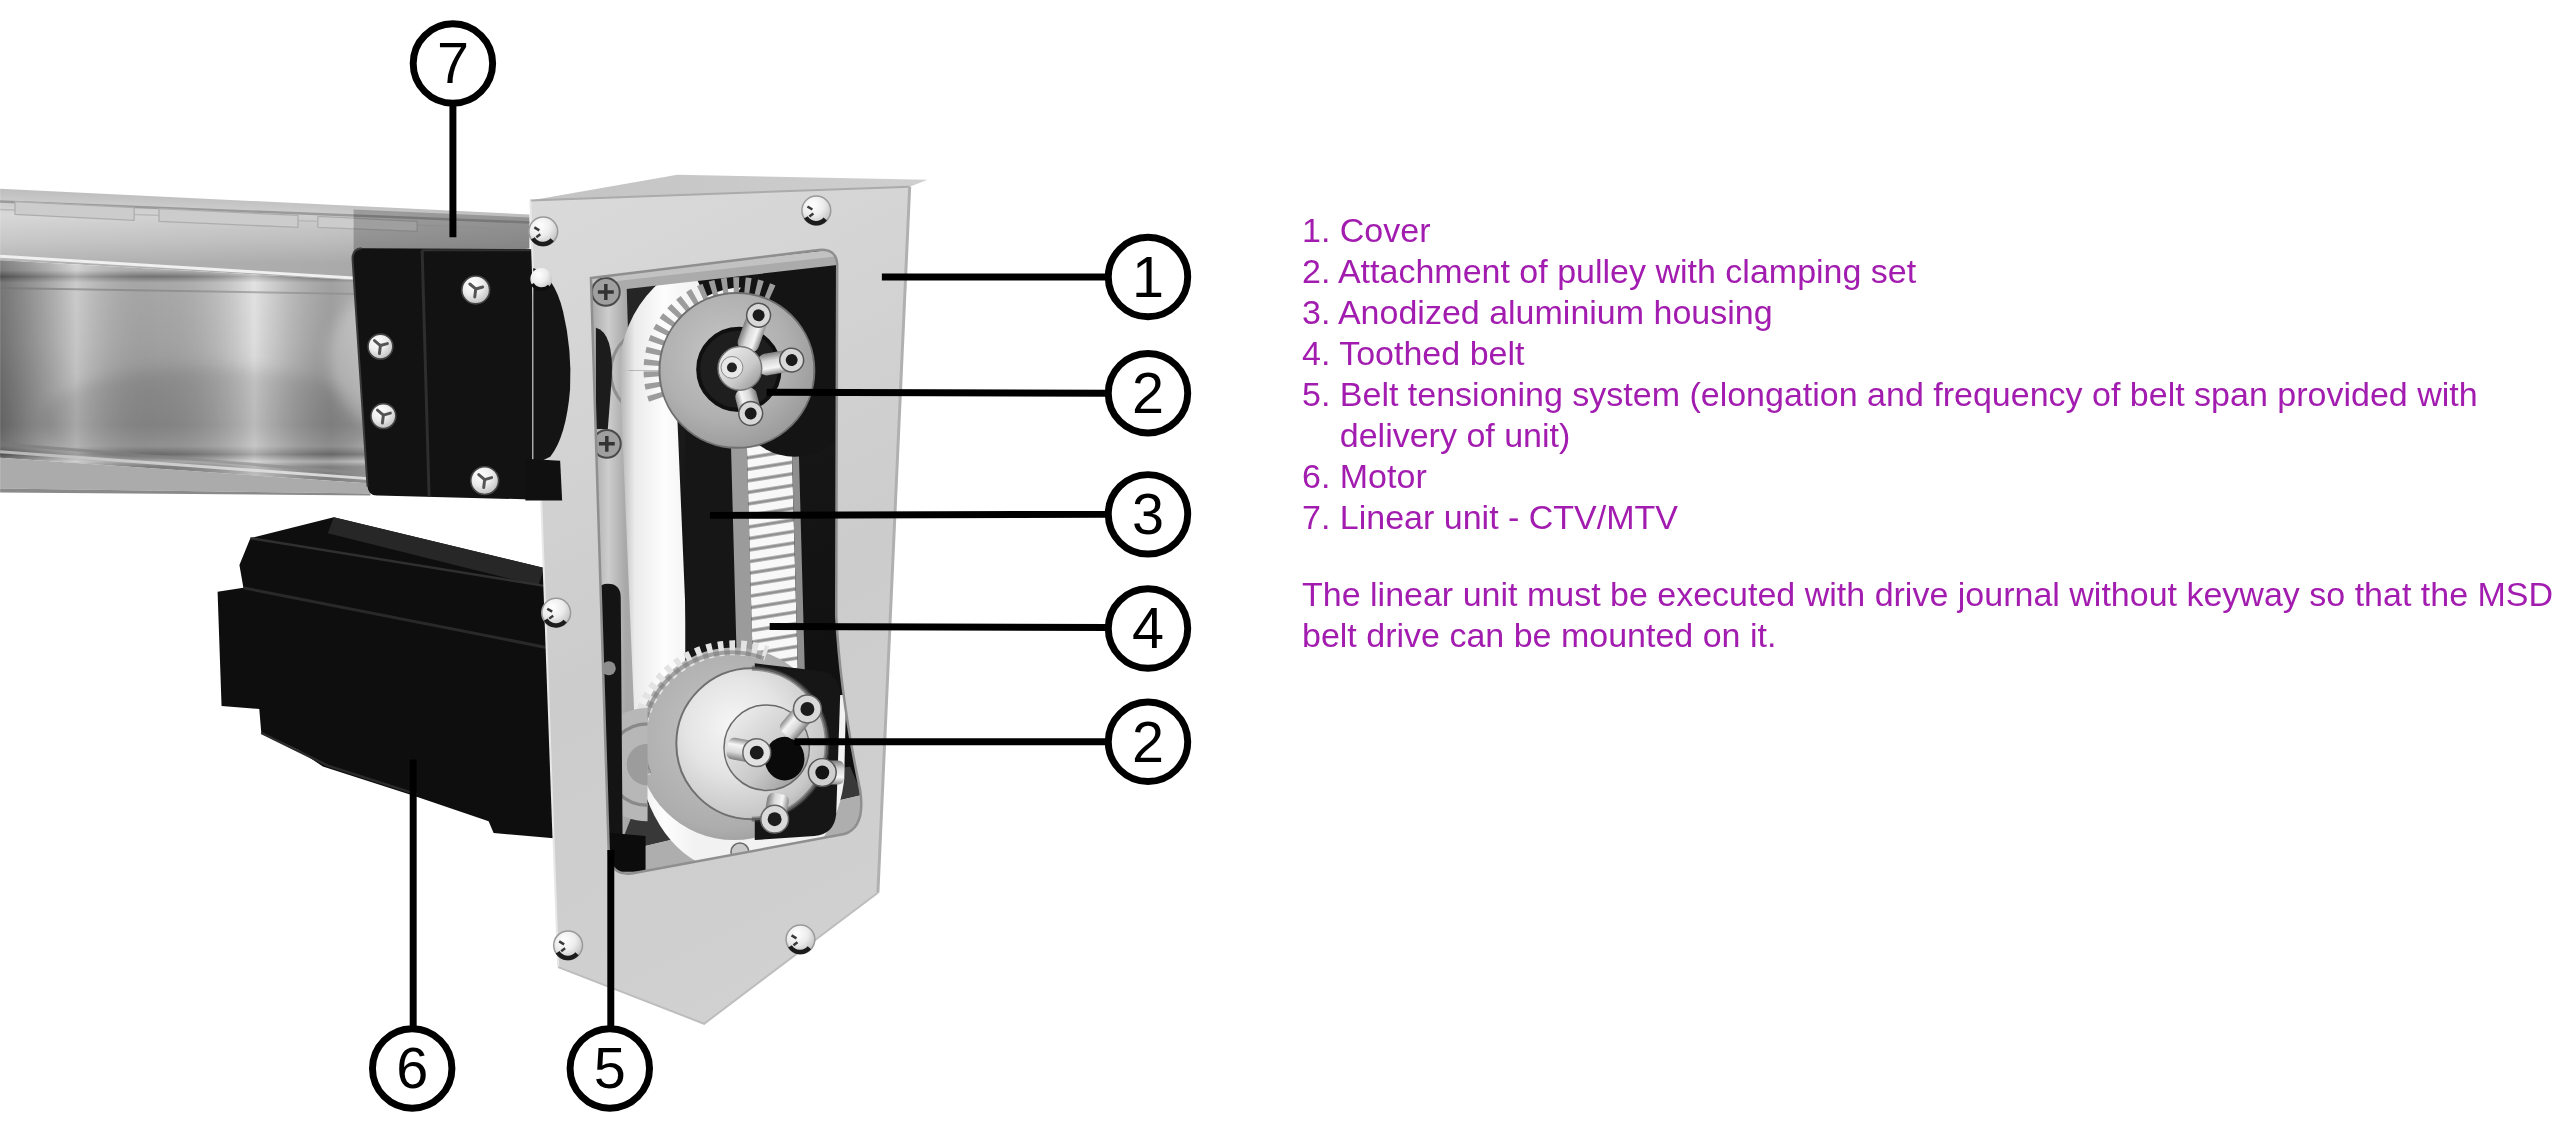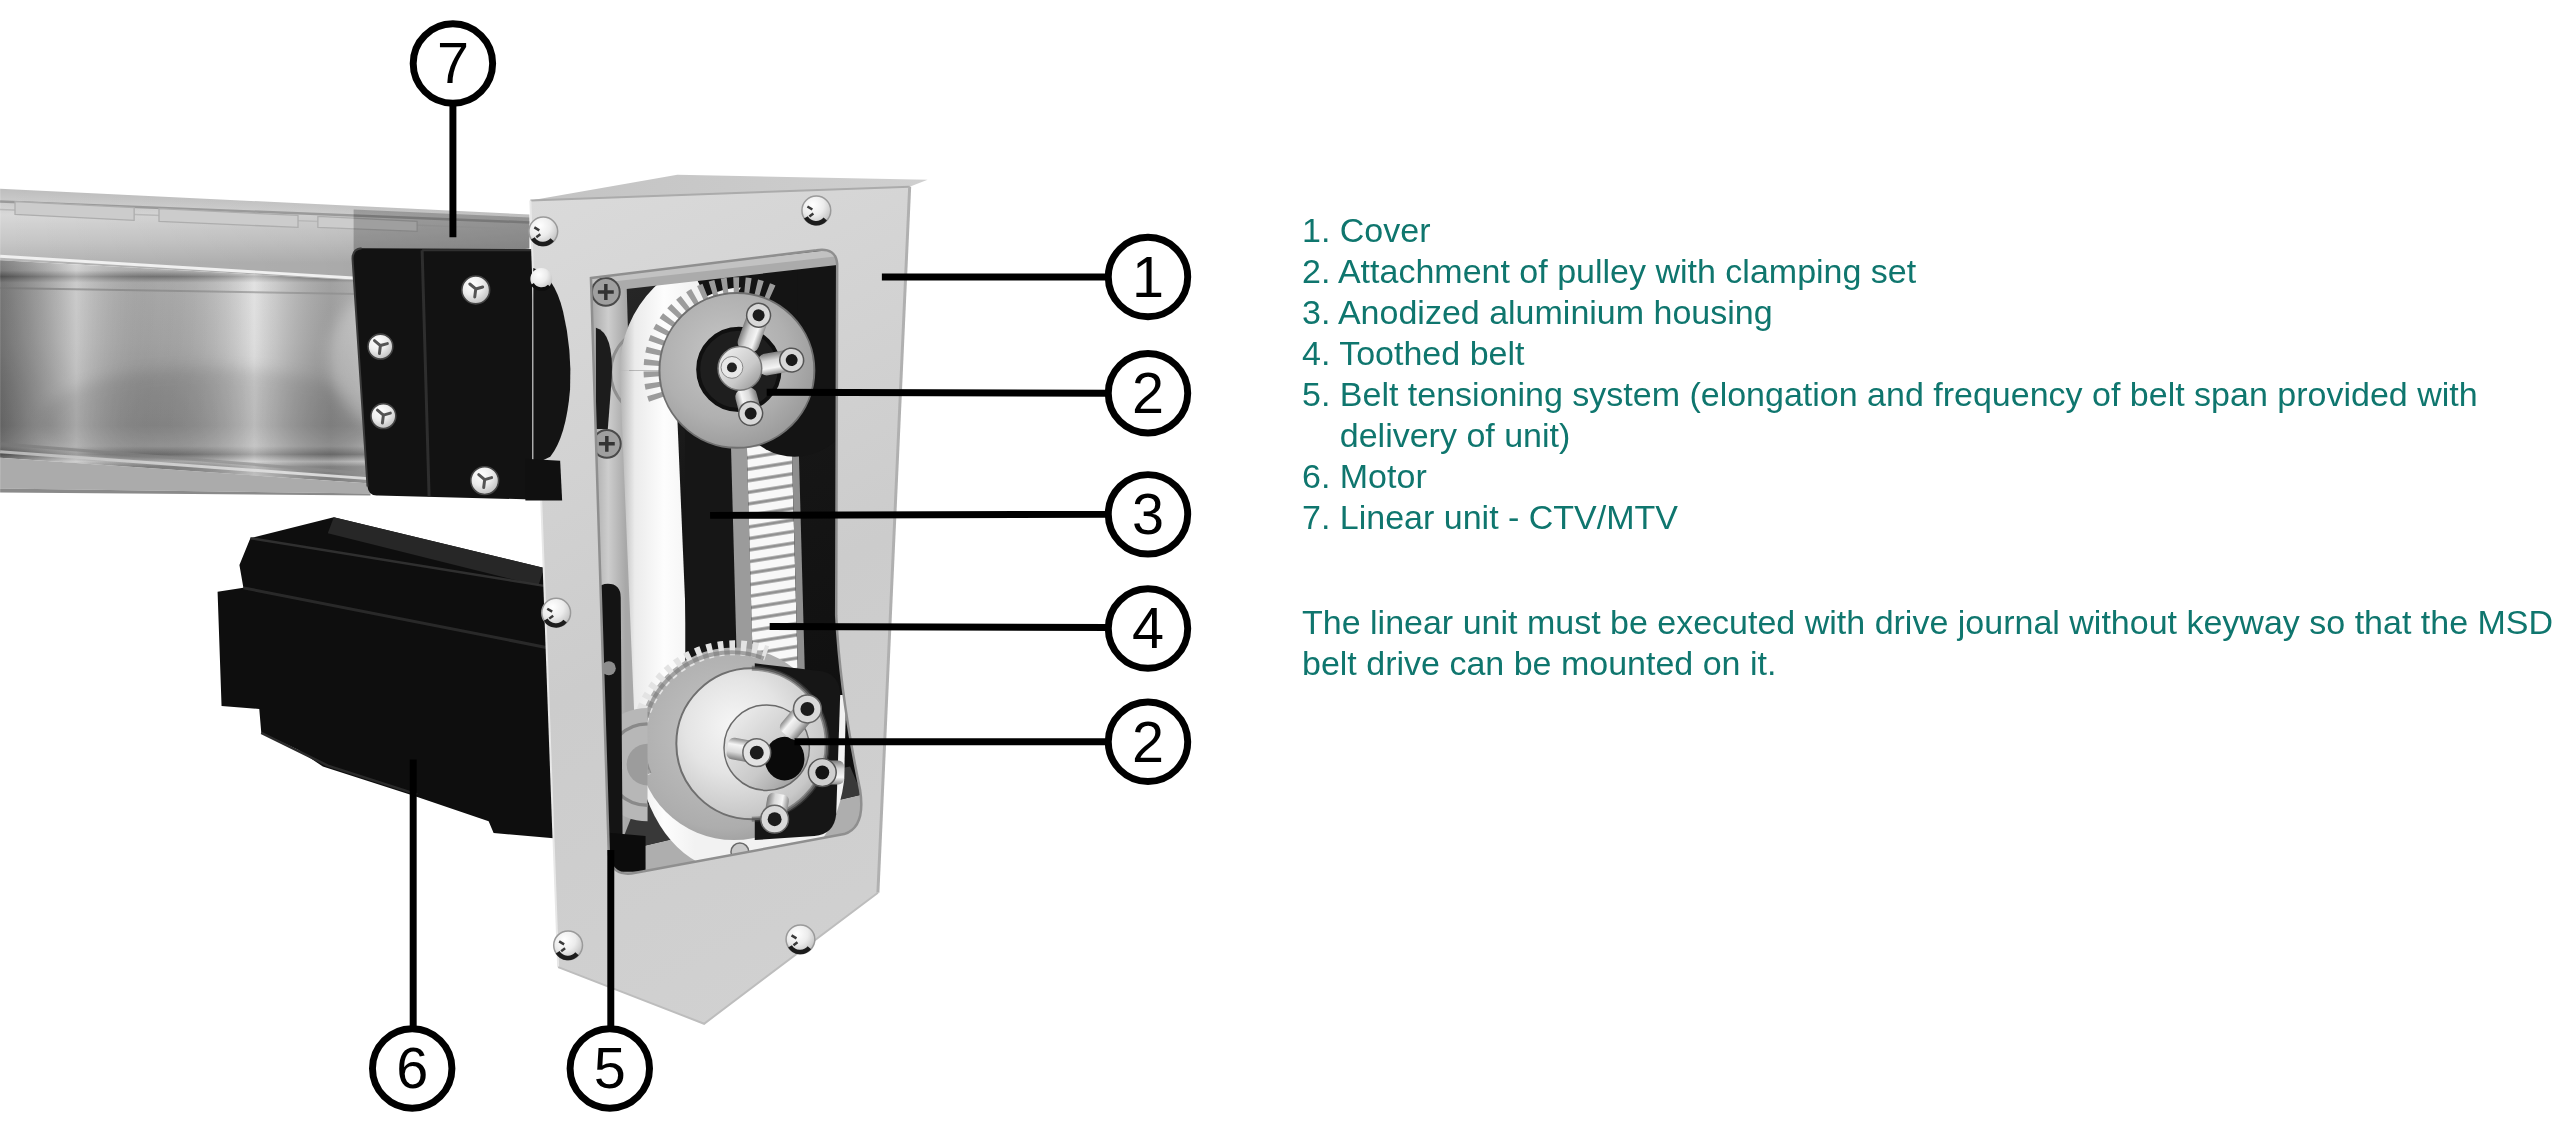--- a/index.html
+++ b/index.html
@@ -1,19 +1,19 @@
 <!DOCTYPE html>
 <html><head>
 <meta charset="utf-8">
 <style>
   html,body{margin:0;padding:0;background:#ffffff;}
   body{width:2576px;height:1130px;position:relative;overflow:hidden;
        font-family:"Liberation Sans",sans-serif;}
   #scene{position:absolute;left:0;top:0;}
-  .txt{position:absolute;color:#0f766e;font-size:34px;line-height:41px;white-space:pre;}
+  .txt{position:absolute;color:#a21caf;font-size:34px;line-height:41px;white-space:pre;}
 </style>
 </head>
 <body>
 <svg id="scene" width="2576" height="1130" viewBox="0 0 2594 1138">
 <defs>
   <linearGradient id="beamTopX" x1="0" y1="0" x2="533" y2="0" gradientUnits="userSpaceOnUse">
     <stop offset="0" stop-color="#000000" stop-opacity="0"></stop>
     <stop offset="0.6" stop-color="#000000" stop-opacity="0.05"></stop>
     <stop offset="1" stop-color="#000000" stop-opacity="0.12"></stop>
   </linearGradient>
@@ -369,15 +369,15 @@
 </svg>
 
 <div class="txt" style="left:1302px;top:210px">1. Cover
 2. Attachment of pulley with clamping set
 3. Anodized aluminium housing
 4. Toothed belt
 5. Belt tensioning system (elongation and frequency of belt span provided with
     delivery of unit)
 6. Motor
 7. Linear unit - CTV/MTV</div>
-<div class="txt" style="left:1302px;top:602px">The linear unit must be executed with drive journal without keyway so that the MSD
+<div class="txt" style="left:1302px;top:574px">The linear unit must be executed with drive journal without keyway so that the MSD
 belt drive can be mounted on it.</div>
 
 
 </body></html>

